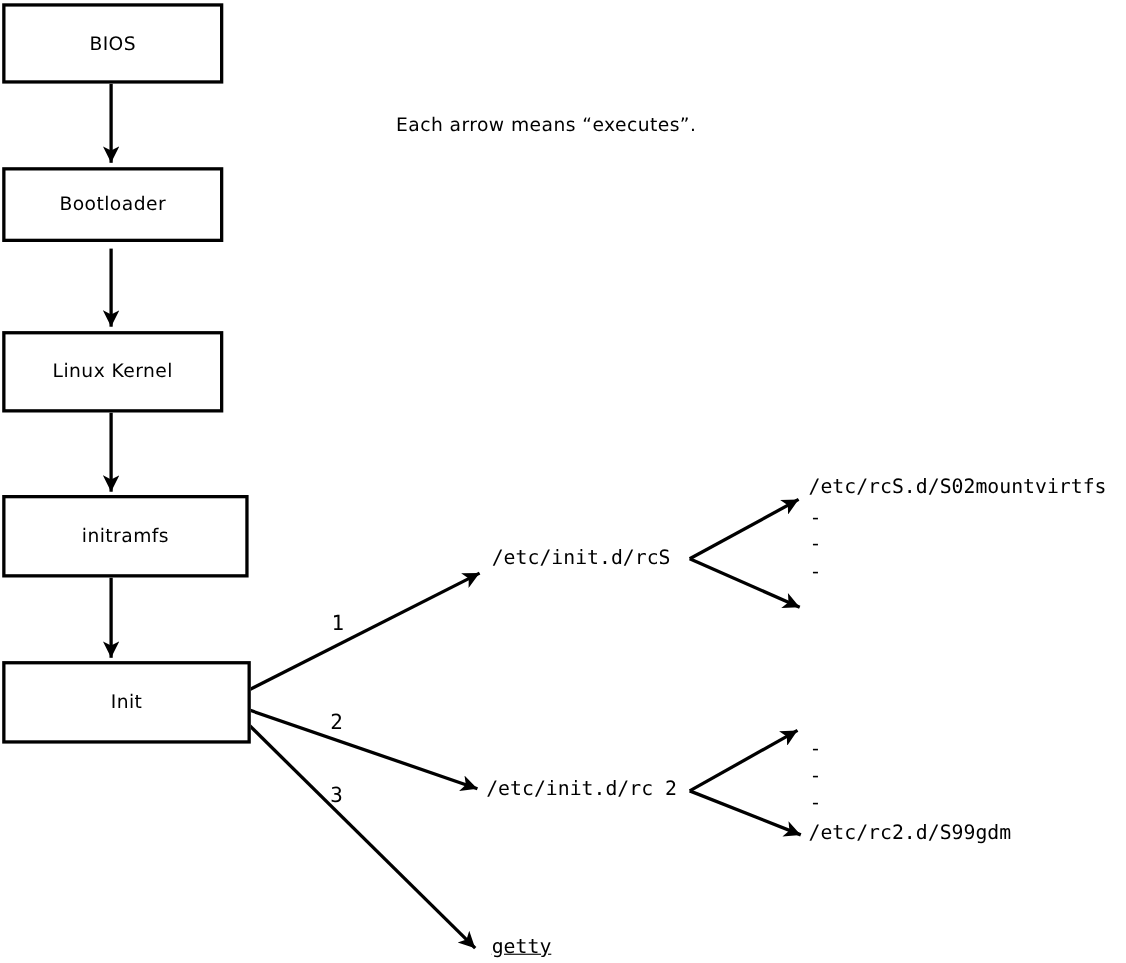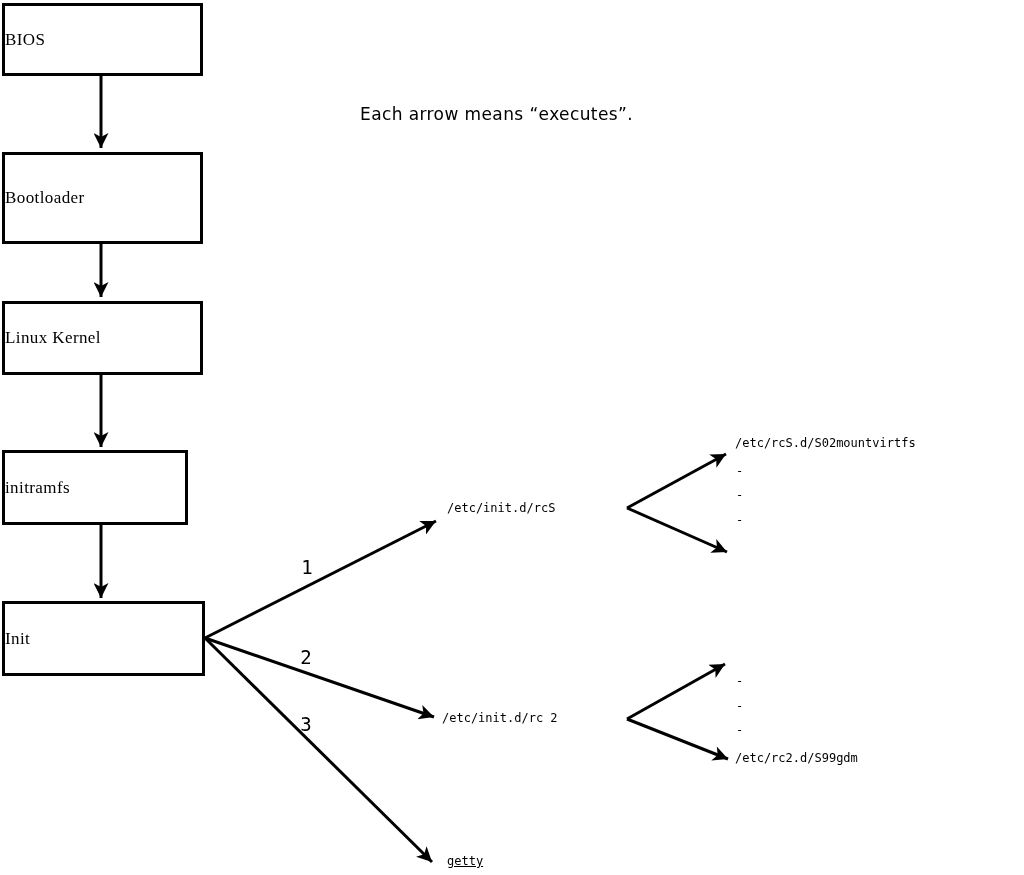--- a/index.html
+++ b/index.html
@@ -28,45 +28,44 @@
     stroke-width: 3;
   }
   .arrows .head { fill: var(--line); }
 
   .node {
     position: absolute;
     border: 3px solid var(--line);
     background: var(--background);
     display: flex;
     align-items: center;
-    justify-content: flex-start;
+    justify-content: center;
     font-size: 17px;
     letter-spacing: 0.4px;
     color: var(--line);
-    font-family: Liberation Serif, serif;
   }
   .node-bios       { left: 2px; top: 3px;   width: 201px; height: 73px; }
-  .node-bootloader { left: 2px; top: 152px; width: 201px; height: 92px; }
+  .node-bootloader { left: 2px; top: 152px; width: 201px; height: 68px; }
   .node-kernel     { left: 2px; top: 301px; width: 201px; height: 74px; }
-  .node-initramfs  { left: 2px; top: 450px; width: 186px; height: 75px; }
-  .node-init       { left: 2px; top: 601px; width: 203px; height: 75px; }
+  .node-initramfs  { left: 2px; top: 450px; width: 224px; height: 75px; }
+  .node-init       { left: 2px; top: 601px; width: 226px; height: 75px; }
 
   .caption {
     position: absolute;
     left: 360px; top: 114px;
     transform: translateY(-50%);
     font-size: 17px;
     letter-spacing: 0.4px;
     white-space: nowrap;
   }
 
   .mono {
     position: absolute;
     font-family: "DejaVu Sans Mono", monospace;
-    font-size: 12px;
+    font-size: 18px;
     white-space: nowrap;
     transform: translateY(-50%);
     line-height: 1;
   }
 
   .edge-num {
     position: absolute;
     font-family: "DejaVu Sans Mono", monospace;
     font-size: 19px;
     transform: translate(-50%, -50%);

